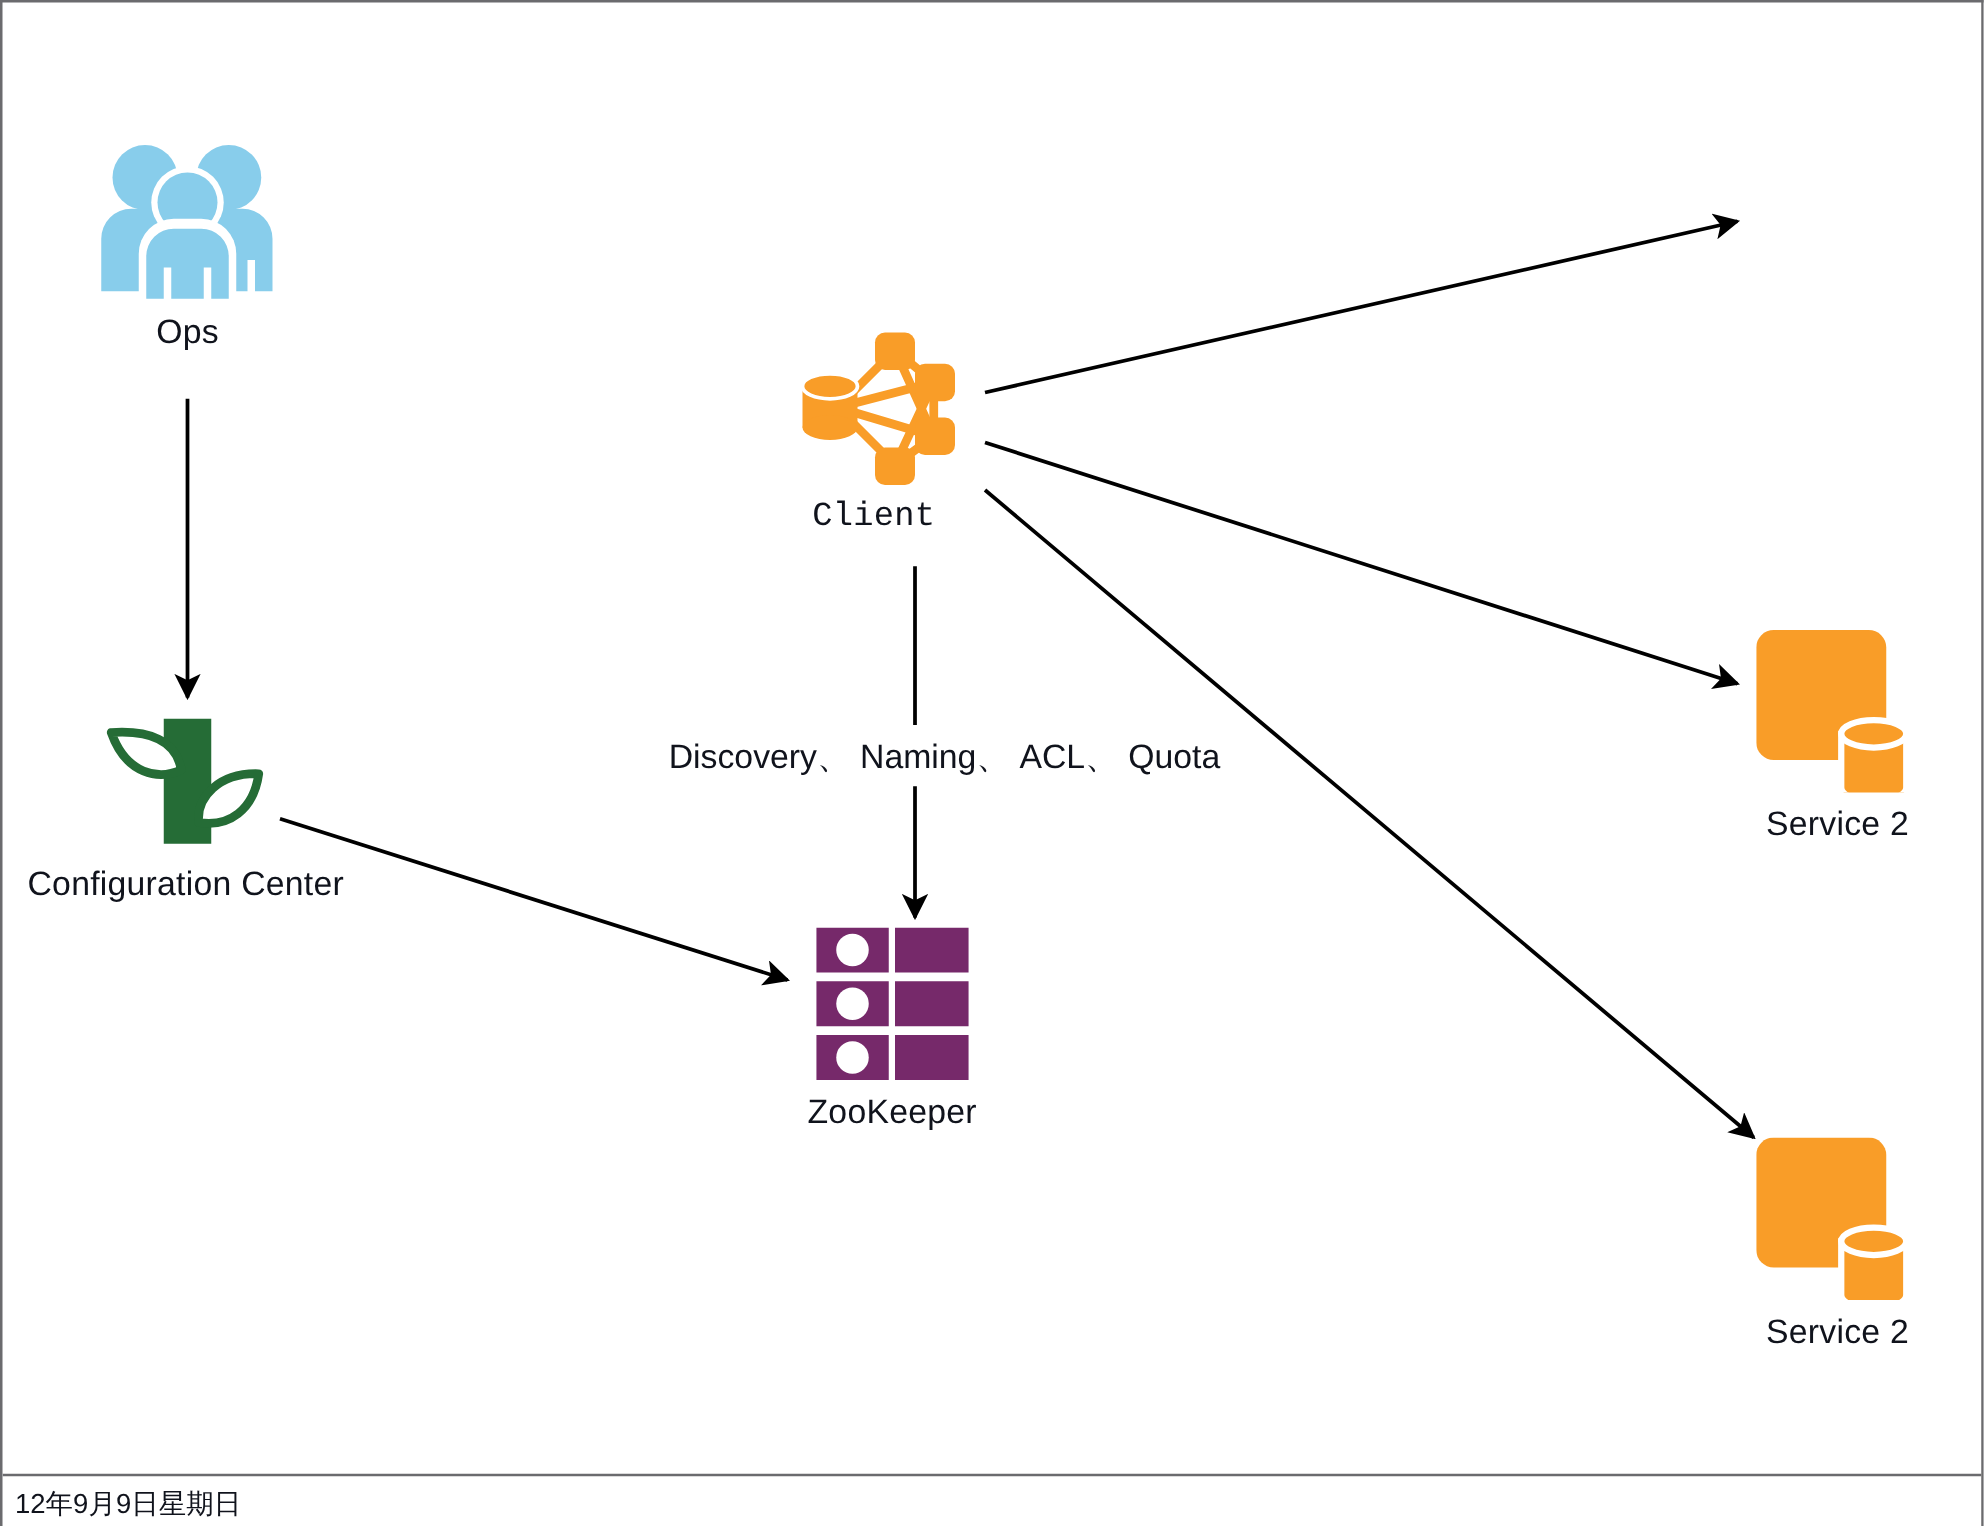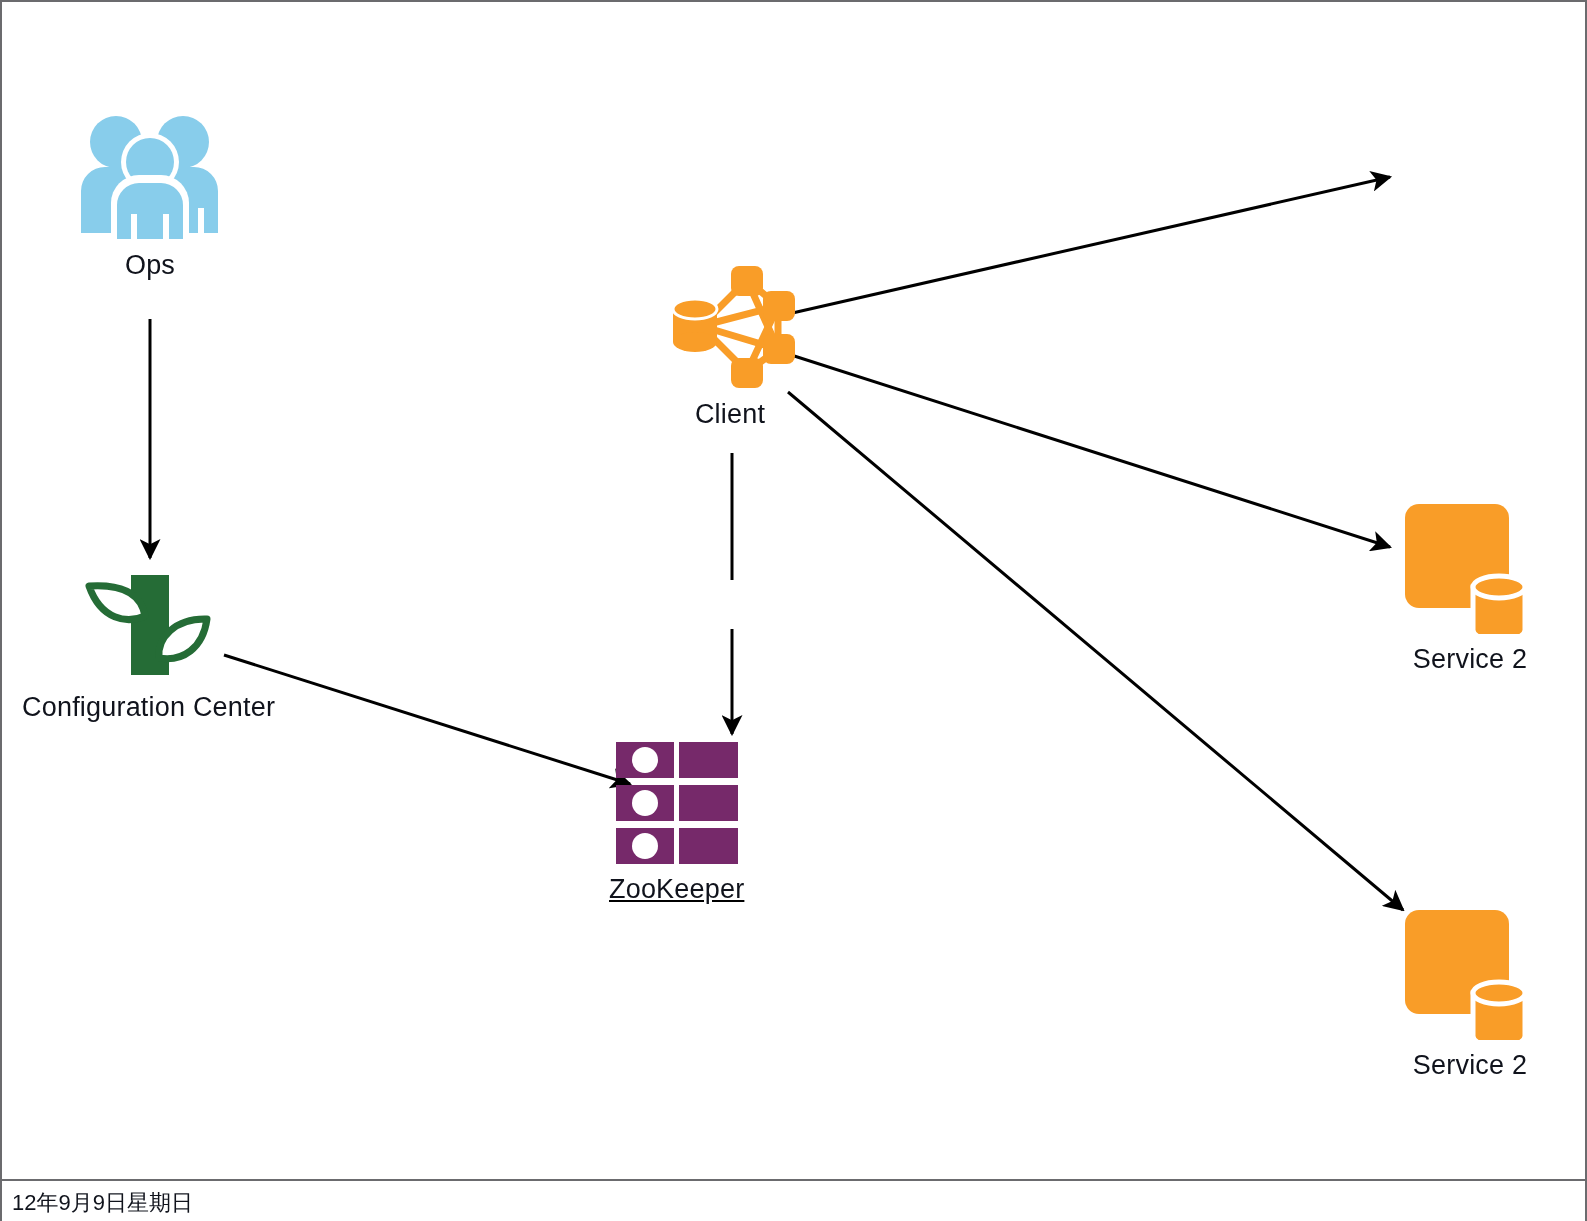--- a/index.html
+++ b/index.html
@@ -153,21 +153,21 @@
         <rect x="52" y="3" width="38" height="100" fill="#256c36"></rect>
 
         <path d="M10 14 C40 12 62 20 66 44 C48 52 22 48 10 14 Z" fill="#ffffff" stroke="#256c36" stroke-width="7" stroke-linejoin="round"></path>
 
         <path d="M128 47 C124 76 104 90 80 86 C78 66 96 46 128 47 Z" fill="#ffffff" stroke="#256c36" stroke-width="7" stroke-linejoin="round"></path>
       </svg>
     </div>
     <div class="node-label">Configuration Center</div>
   </div>
 
-  <div class="node" style="left:663px; top:262px;">
+  <div class="node" style="left:632px; top:262px;font-family:Liberation Mono, monospace;">
     <div class="client-icon">
       <svg viewBox="0 0 130 125" width="130" height="125" xmlns="http://www.w3.org/2000/svg">
         <g stroke="#f99d28" stroke-width="7" fill="none" stroke-linecap="round">
 
           <line x1="36" y1="62" x2="82" y2="16"></line>
           <line x1="36" y1="62" x2="82" y2="108"></line>
           <line x1="36" y1="62" x2="113" y2="42"></line>
           <line x1="36" y1="62" x2="113" y2="85"></line>
 
           <line x1="82" y1="16" x2="113" y2="42"></line>
@@ -186,22 +186,23 @@
 
         <rect x="66" y="2" width="32" height="30" rx="8" fill="#f99d28"></rect>
         <rect x="66" y="94" width="32" height="30" rx="8" fill="#f99d28"></rect>
         <rect x="98" y="27" width="32" height="30" rx="8" fill="#f99d28"></rect>
         <rect x="98" y="70" width="32" height="30" rx="8" fill="#f99d28"></rect>
       </svg>
     </div>
     <div class="node-label">Client</div>
   </div>
 
-
-  <div class="node" style="left:607px; top:740px;text-decoration:underline;">
+  <div class="flow-label" style="left:527px; top:583px;">Discovery、 Naming、 ACL、 Quota</div>
+
+  <div class="node" style="left:644px; top:740px;">
     <div class="zk-icon">
       <svg viewBox="0 0 122 122" width="122" height="122" xmlns="http://www.w3.org/2000/svg">
 
         <rect x="0" y="0" width="58" height="36" fill="#76296a"></rect>
         <rect x="63" y="0" width="59" height="36" fill="#76296a"></rect>
         <circle cx="29" cy="18" r="13" fill="#ffffff"></circle>
 
         <rect x="0" y="43" width="58" height="36" fill="#76296a"></rect>
         <rect x="63" y="43" width="59" height="36" fill="#76296a"></rect>
         <circle cx="29" cy="61" r="13" fill="#ffffff"></circle>

